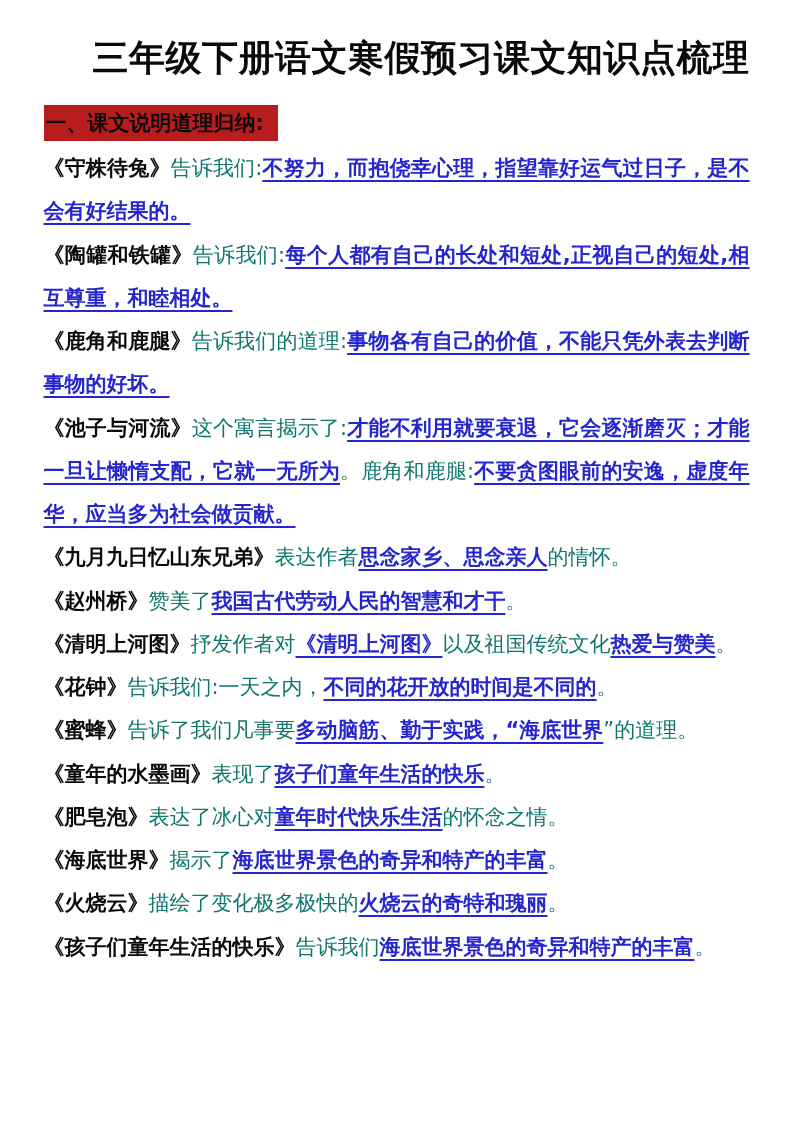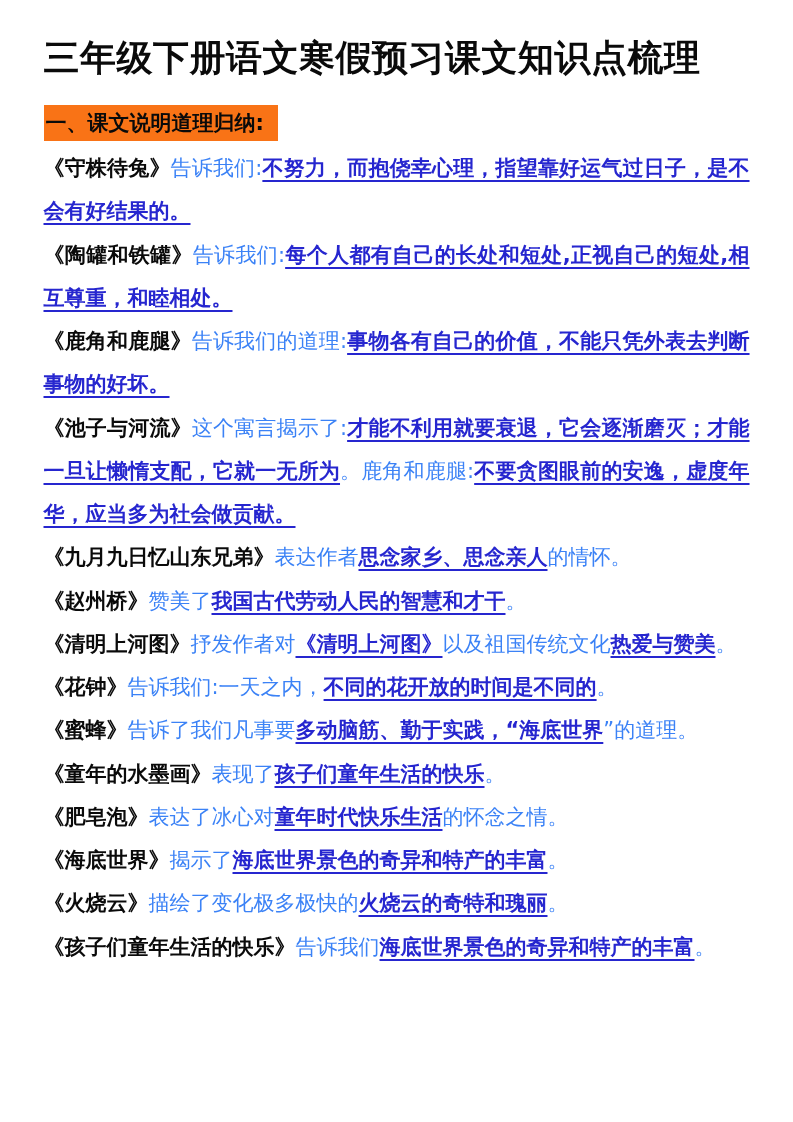--- a/index.html
+++ b/index.html
@@ -15,51 +15,51 @@
     color: #111111;
   }
   .page {
     width: 706px;
     margin: 0 auto;
     padding-top: 34px;
   }
   .doc-title {
     font-size: 36px;
     font-weight: 800;
-    text-align: left;
+    text-align: right;
     letter-spacing: 0.5px;
     color: #0a0a0a;
     margin: 0 0 22px 0;
     white-space: nowrap;
   }
   .section-heading {
     display: inline-block;
     font-size: 21px;
     font-weight: 800;
     color: #0a0a0a;
-    background: #f97316;
+    background: #b91c1c;
     padding: 4px 14px 4px 2px;
     margin: 0 0 6px 0;
   }
   .content {
     font-size: 21px;
     line-height: 2.06;
     text-align: justify;
   }
   .entry {
     margin: 0;
     padding: 0;
   }
   .seg-title {
     font-weight: 800;
     color: #0a0a0a;
   }
   .seg-plain {
     font-weight: 400;
-    color: #3b82f6;
+    color: #0f766e;
     margin-top: 24px;
   }
   .seg-key {
     font-weight: 800;
     color: #2626cf;
     text-decoration: underline;
     text-decoration-color: #2626cf;
     text-decoration-thickness: 1.5px;
     text-underline-offset: 5px;
   }

